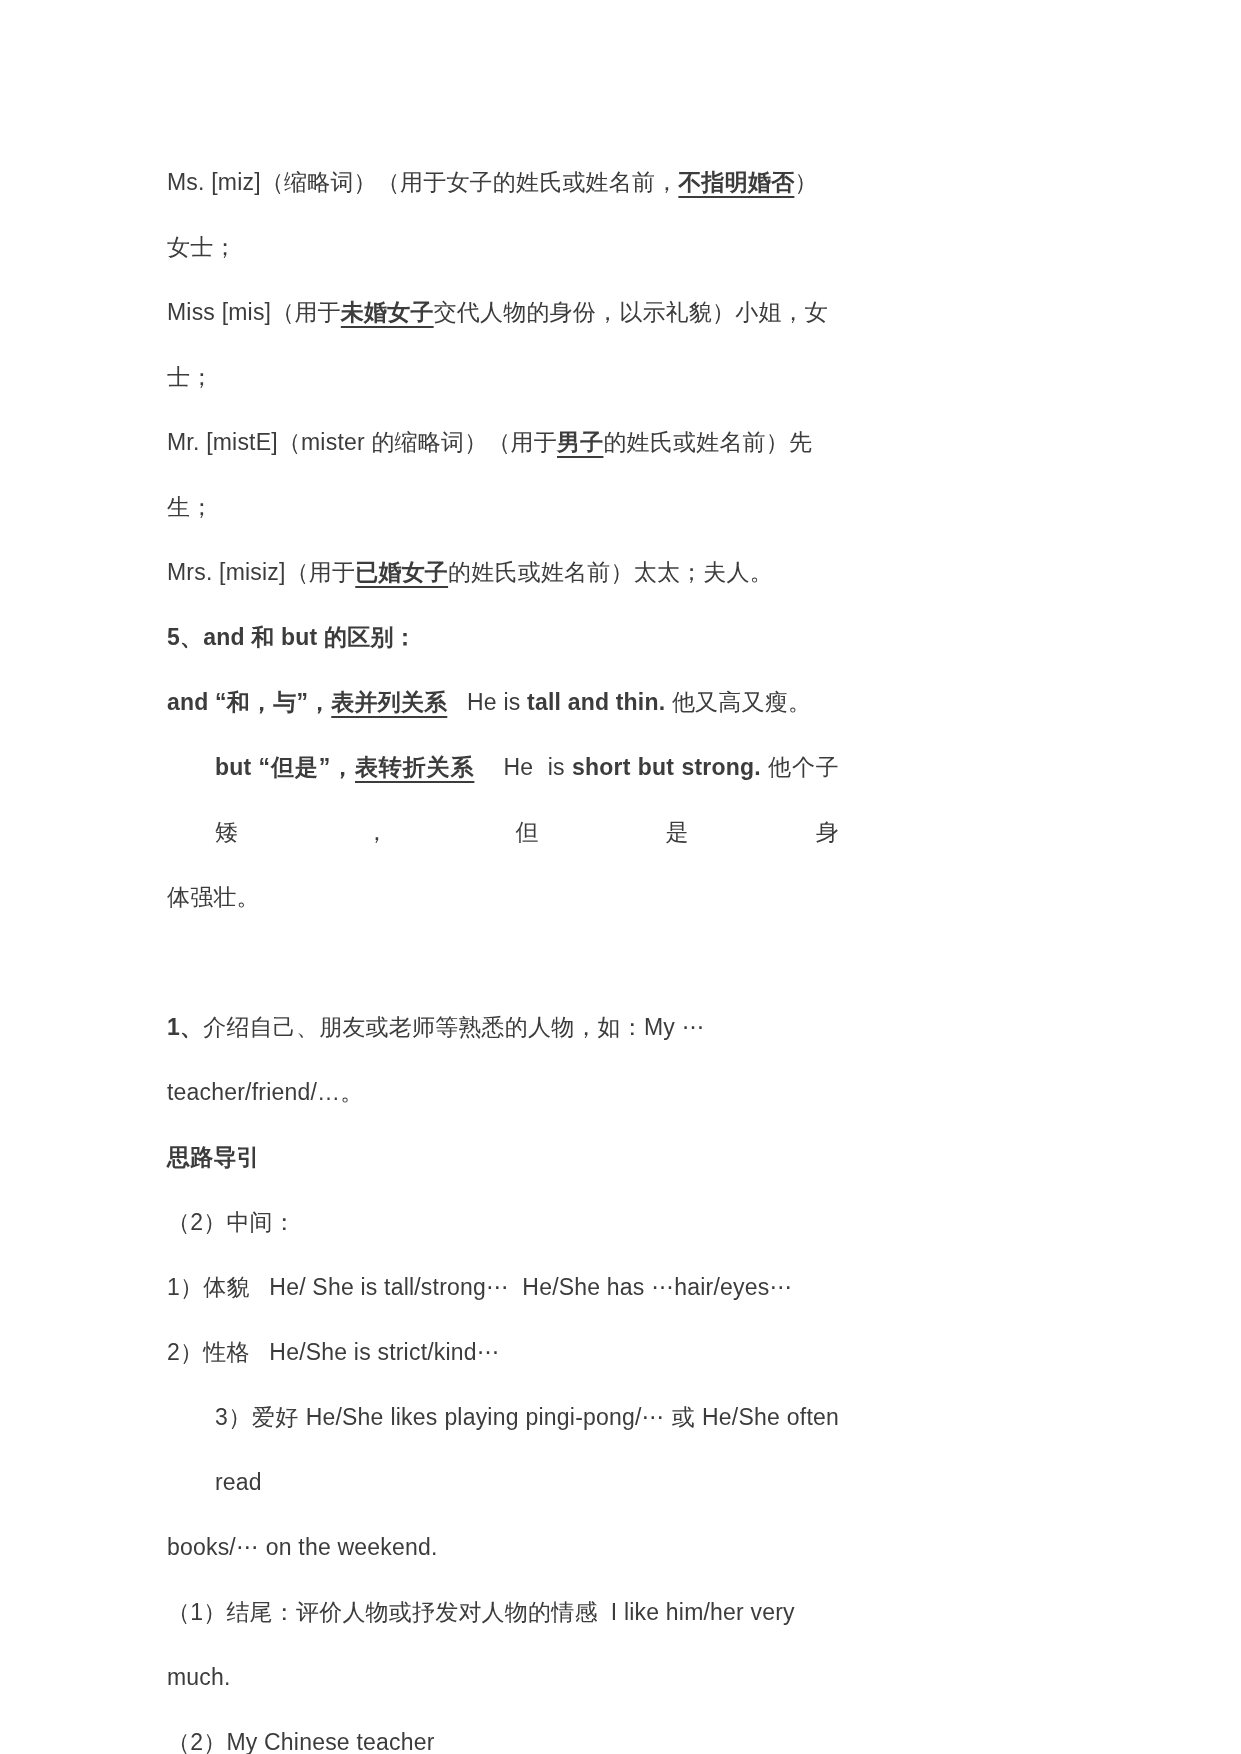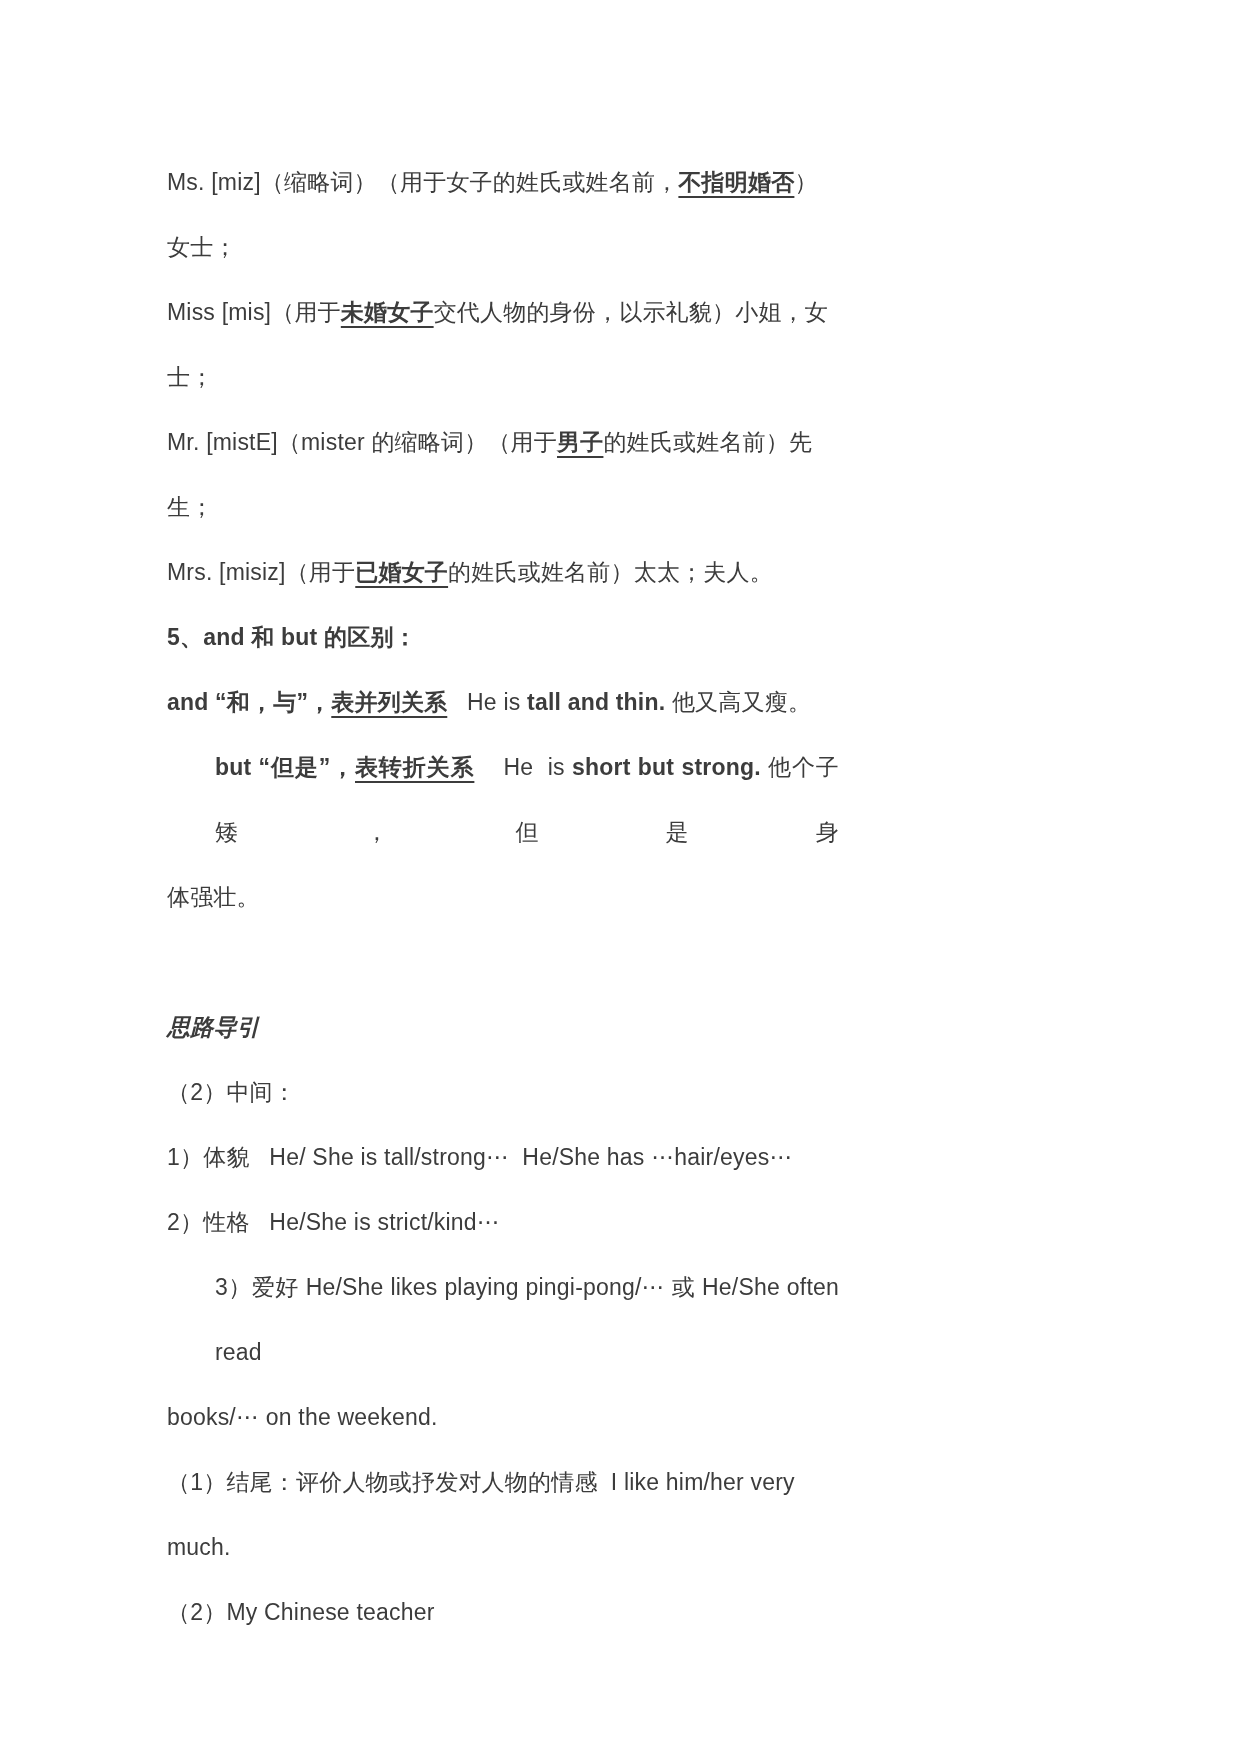--- a/index.html
+++ b/index.html
@@ -25,36 +25,37 @@
     letter-spacing: 0.2px;
   }
   .line.spacer { height: 65px; }
   .jl { text-align: justify; text-align-last: justify; margin-left: 48px; }
   .b { font-weight: 700; }
   .u {
     text-decoration: underline;
     text-decoration-thickness: 1.8px;
     text-underline-offset: 6px;
   }
-  .i { font-style: italic; }
+  .i { }
 </style>
 </head>
 <body>
 
 <main class="page">
   <section>
       <div class="line"><span class="">Ms. [miz]（缩略词）（用于女子的姓氏或姓名前，</span><span class="b u">不指明婚否</span><span class="">）女士；</span></div>
       <div class="line"><span class="">Miss [mis]（用于</span><span class="b u">未婚女子</span><span class="">交代人物的身份，以示礼貌）小姐，女士；</span></div>
       <div class="line"><span class="">Mr. [mistE]（mister 的缩略词）（用于</span><span class="b u">男子</span><span class="">的姓氏或姓名前）先生；</span></div>
       <div class="line"><span class="">Mrs. [misiz]（用于</span><span class="b u">已婚女子</span><span class="">的姓氏或姓名前）太太；夫人。</span></div>
       <div class="line"><span class="b">5、and 和 but 的区别：</span></div>
       <div class="line"><span class="b">and “和，与”，</span><span class="b u">表并列关系</span><span class="">   He is </span><span class="b">tall and thin.</span><span class=""> 他又高又瘦。</span></div>
       <div class="line jl"><span class="b">but “但是”，</span><span class="b u">表转折关系</span><span class="">    He  is </span><span class="b">short but strong.</span><span class=""> 他个子矮，但是身</span></div>
       <div class="line"><span class="">体强壮。</span></div>
       <div class="line spacer"></div>
+      <div class="line"><span class="b">1、</span><span class="">介绍自己、朋友或老师等熟悉的人物，如：My ⋯teacher/friend/…。</span></div>
       <div class="line"><span class="b i">思路导引</span></div>
       <div class="line"><span class="">（2）中间：</span></div>
       <div class="line"><span class="">1）体貌   He/ She is tall/strong⋯  He/She has ⋯hair/eyes⋯</span></div>
       <div class="line"><span class="">2）性格   He/She is strict/kind⋯</span></div>
       <div class="line jl"><span class="">3）爱好 He/She likes playing pingi-pong/⋯ 或 He/She often read</span></div>
       <div class="line"><span class="">books/⋯ on the weekend.</span></div>
       <div class="line"><span class="">（1）结尾：评价人物或抒发对人物的情感  I like him/her very much.</span></div>
       <div class="line"><span class="">（2）My Chinese teacher</span></div>
     </section>
 </main>

